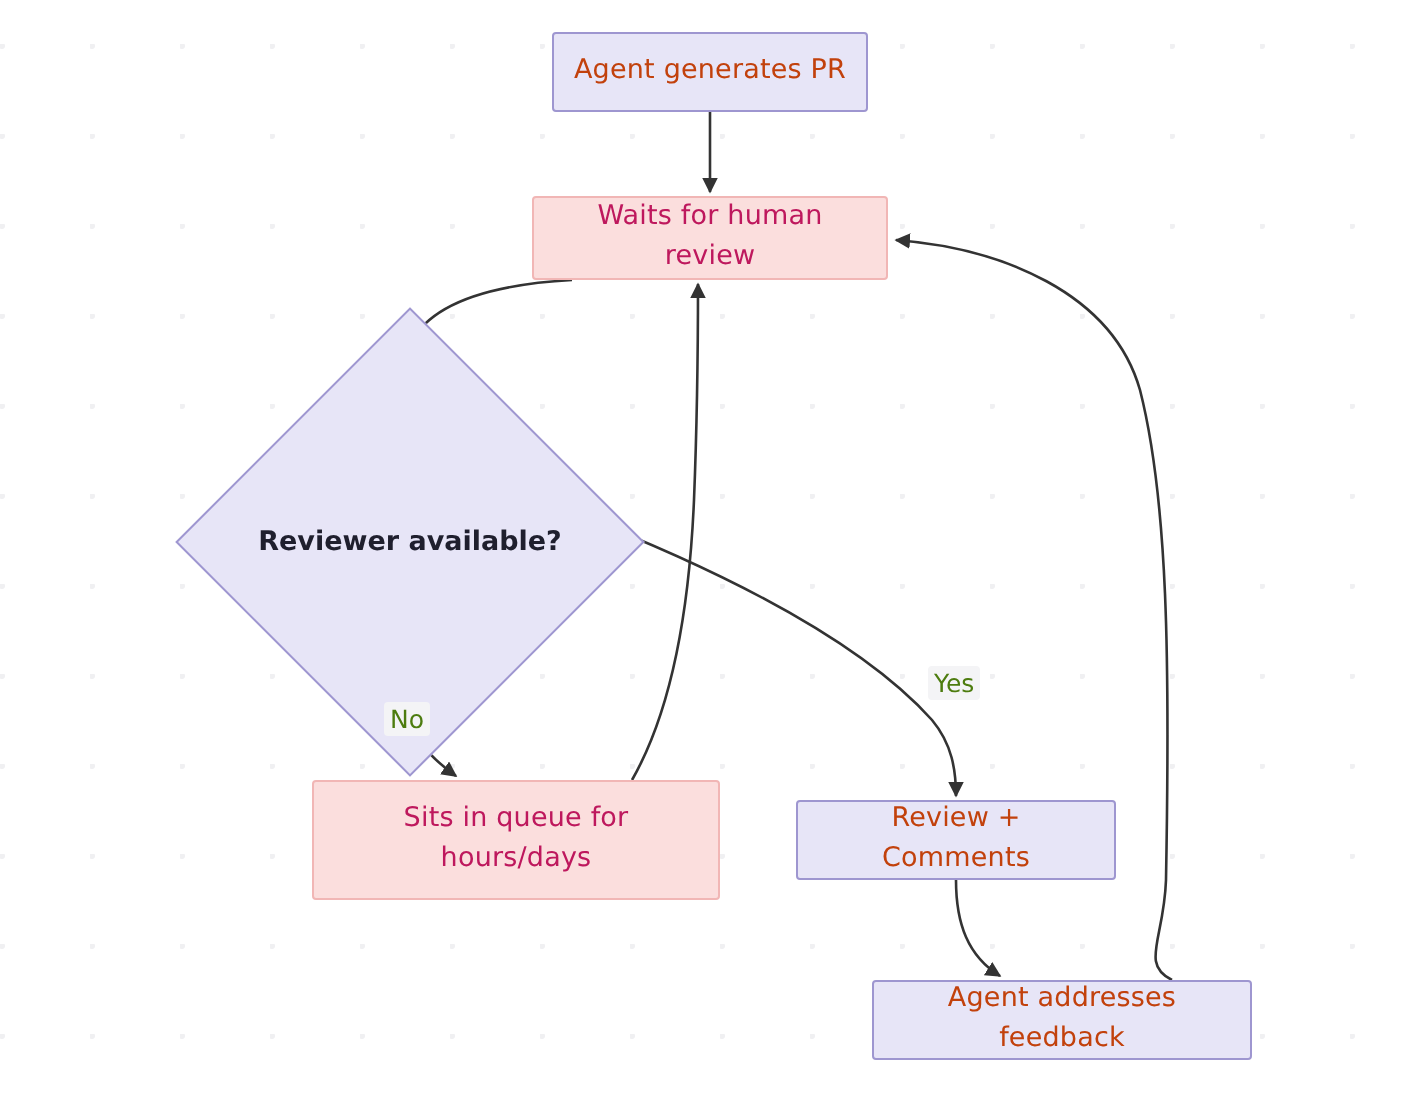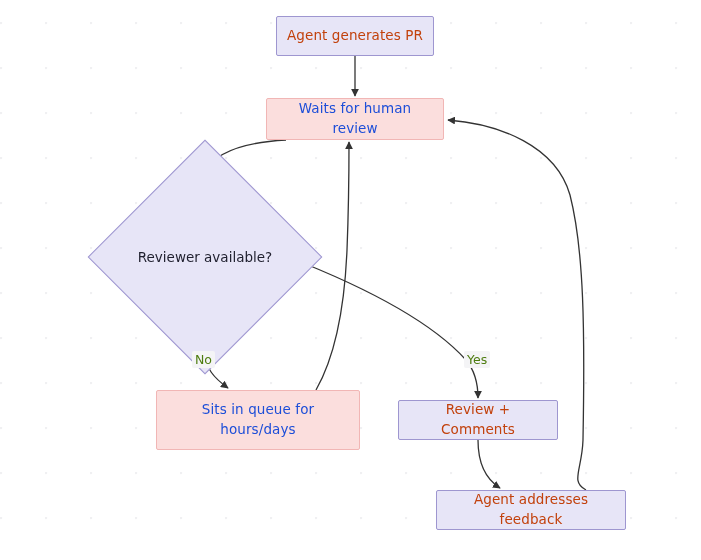--- a/index.html
+++ b/index.html
@@ -41,21 +41,21 @@
     border-radius: 2px;
   }
   .node.lav {
     background: #e7e5f7;
     border: 1px solid #9e96d0;
     color: #c2410c;
   }
   .node.pink {
     background: #fbdedd;
     border: 1px solid #f1b6b5;
-    color: #1d4ed8;
+    color: #be185d;
   }
   .node-label {
     display: block;
     padding: 0 8px;
     white-space: pre-line;
   }
   .diamond-wrap {
     position: absolute;
   }
   .diamond-shape {
@@ -118,34 +118,34 @@
   </svg>
 
   <div class="node node-rect lav" style="left:276px; top:16px; width:158px; height:40px;">
     <span class="node-label">Agent generates PR</span>
   </div>
 
   <div class="node node-rect pink" style="left:266px; top:98px; width:178px; height:42px;">
     <span class="node-label">Waits for human review</span>
   </div>
 
-  <div class="diamond-wrap" style="left:122px; top:174px; width:166px; height:166px;">
+  <div class="diamond-wrap" style="left:122px; top:188px; width:166px; height:166px;font-weight:bold;">
     <div class="diamond-shape"></div>
     <div class="diamond-text">Reviewer available?</div>
   </div>
 
   <div class="node node-rect lav" style="left:398px; top:400px; width:160px; height:40px;">
     <span class="node-label">Review + Comments</span>
   </div>
 
   <div class="node node-rect pink" style="left:156px; top:390px; width:204px; height:60px;">
     <span class="node-label">Sits in queue for
 hours/days</span>
   </div>
 
   <div class="node node-rect lav" style="left:436px; top:490px; width:190px; height:40px;">
     <span class="node-label">Agent addresses feedback</span>
   </div>
 
   <div class="edge-label" style="left:192px; top:351px;">No</div>
-  <div class="edge-label" style="left:464px; top:351px;">Yes</div>
+  <div class="edge-label" style="left:464px; top:333px;">Yes</div>
 
 </div>
 
 </body></html>

